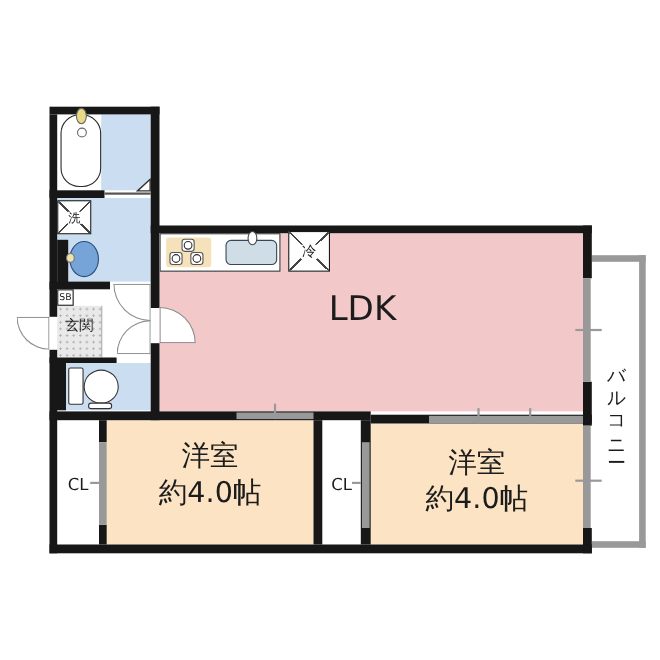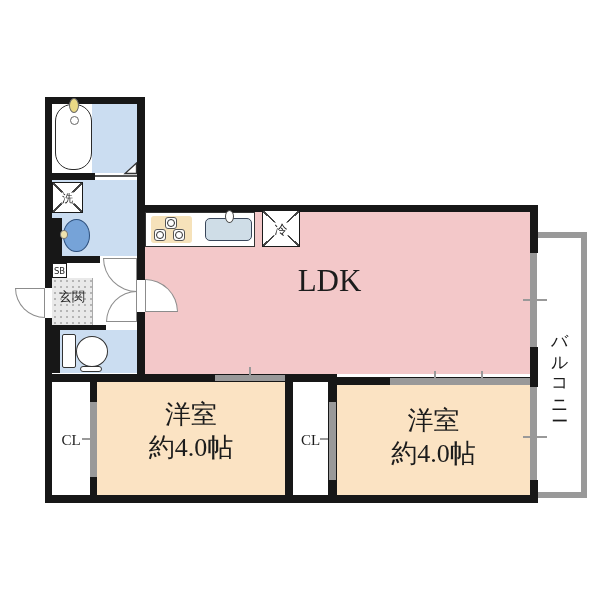--- a/index.html
+++ b/index.html
@@ -13,21 +13,21 @@
   .peach{background:#fbe3c3;}
   .blue{background:#cbddf1;}
   .white{background:#fff;}
   .genkan-tex{background-color:#e9e9e9;background-image:radial-gradient(#b5b5b5 1px,transparent 1.2px);background-size:6px 6px;}
   .arc{position:absolute;background:#fff;border:1.4px solid #8c8c8c;box-sizing:border-box;}
   .xbox{position:absolute;box-sizing:border-box;border:1.6px solid #1a1a1a;background:
     linear-gradient(to top right,transparent calc(50% - .8px),#444 calc(50% - .8px),#444 calc(50% + .8px),transparent calc(50% + .8px)),
     linear-gradient(to bottom right,transparent calc(50% - .8px),#444 calc(50% - .8px),#444 calc(50% + .8px),transparent calc(50% + .8px)),#fff;}
   .xbox > span{position:absolute;top:50%;left:50%;transform:translate(-50%,-50%);background:#fff;padding:0 1px;line-height:1;}
   .fixture{position:absolute;box-sizing:border-box;background:#fff;}
-  .rlabel{position:absolute;text-align:center;font-weight:500;line-height:1.25;font-family:Liberation Serif, serif;}
+  .rlabel{position:absolute;text-align:center;font-weight:500;line-height:1.25;}
   .burner{position:absolute;width:12px;height:12px;background:#fff;border:1px solid #555;border-radius:3px;box-sizing:border-box;}
   .burner i{position:absolute;left:50%;top:50%;width:6px;height:6px;border:1.7px solid #2e2e2e;border-radius:50%;transform:translate(-50%,-50%);}
   .vtext{writing-mode:vertical-rl;text-orientation:mixed;letter-spacing:3px;}
 </style>
 </head>
 <body>
 
 <div class="canvas">
 
   <div class="fill pink" style="left:145px;top:212px;width:385px;height:162px;"></div>

